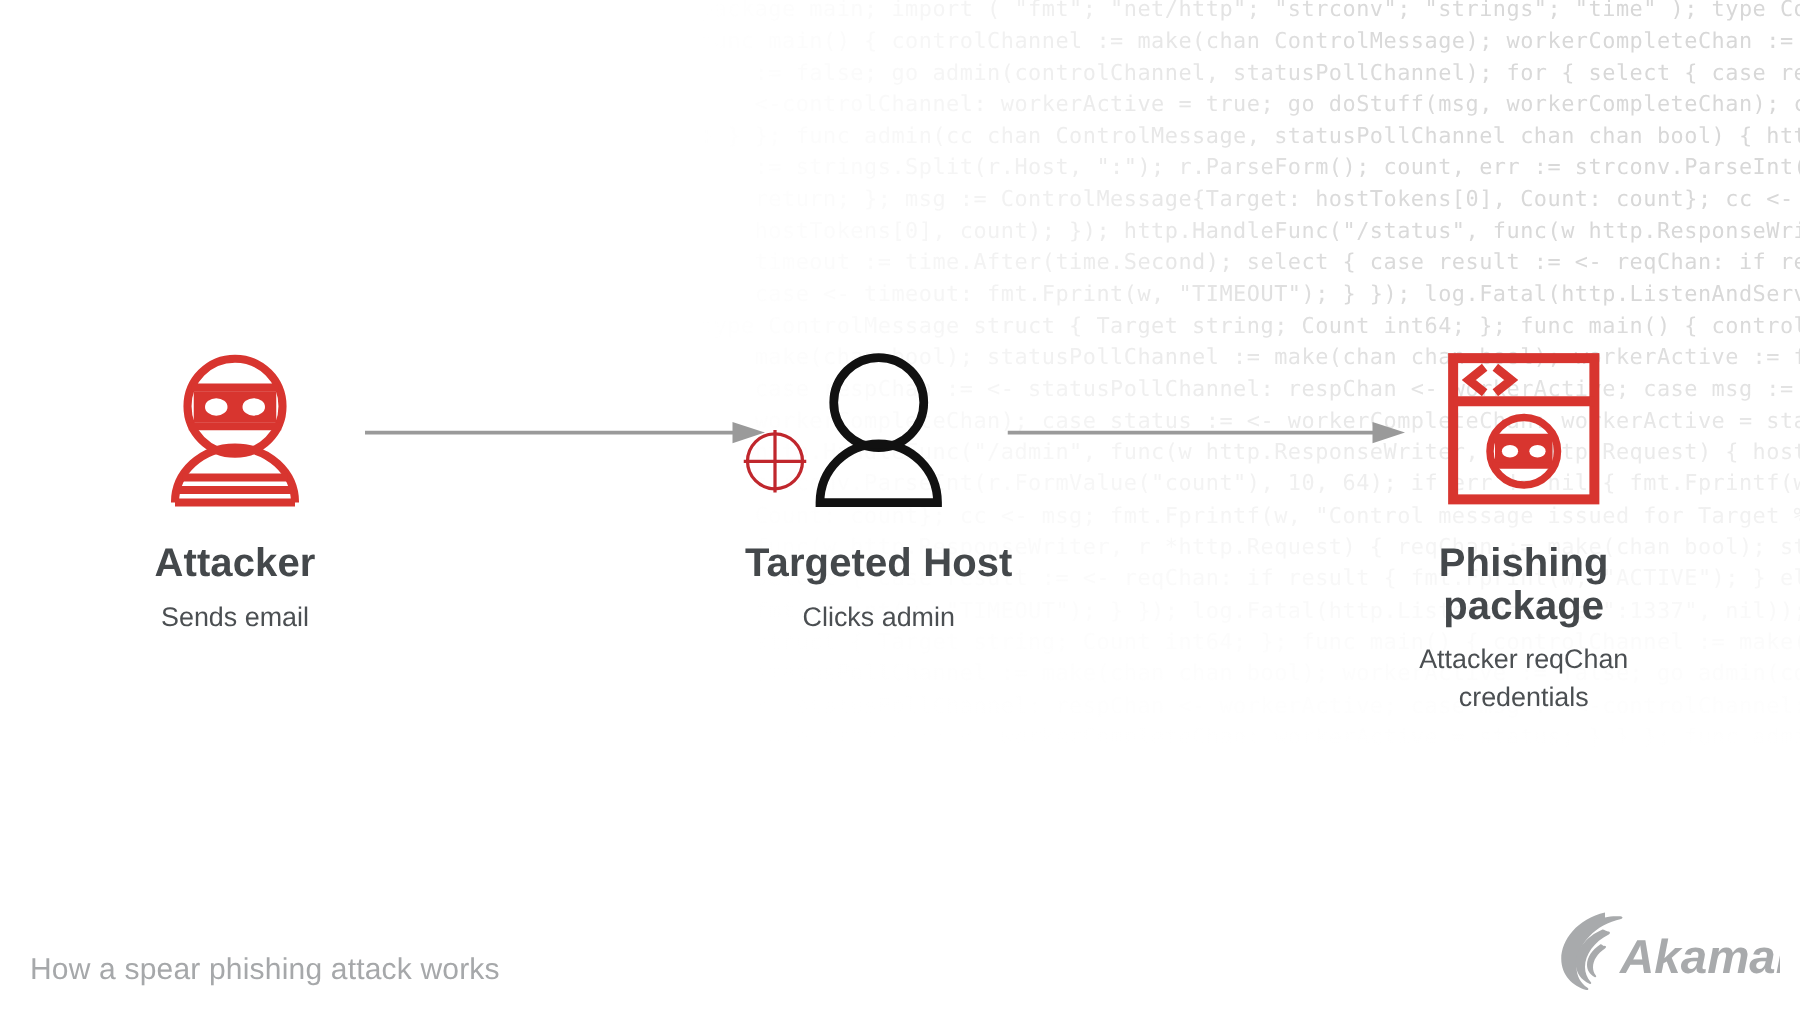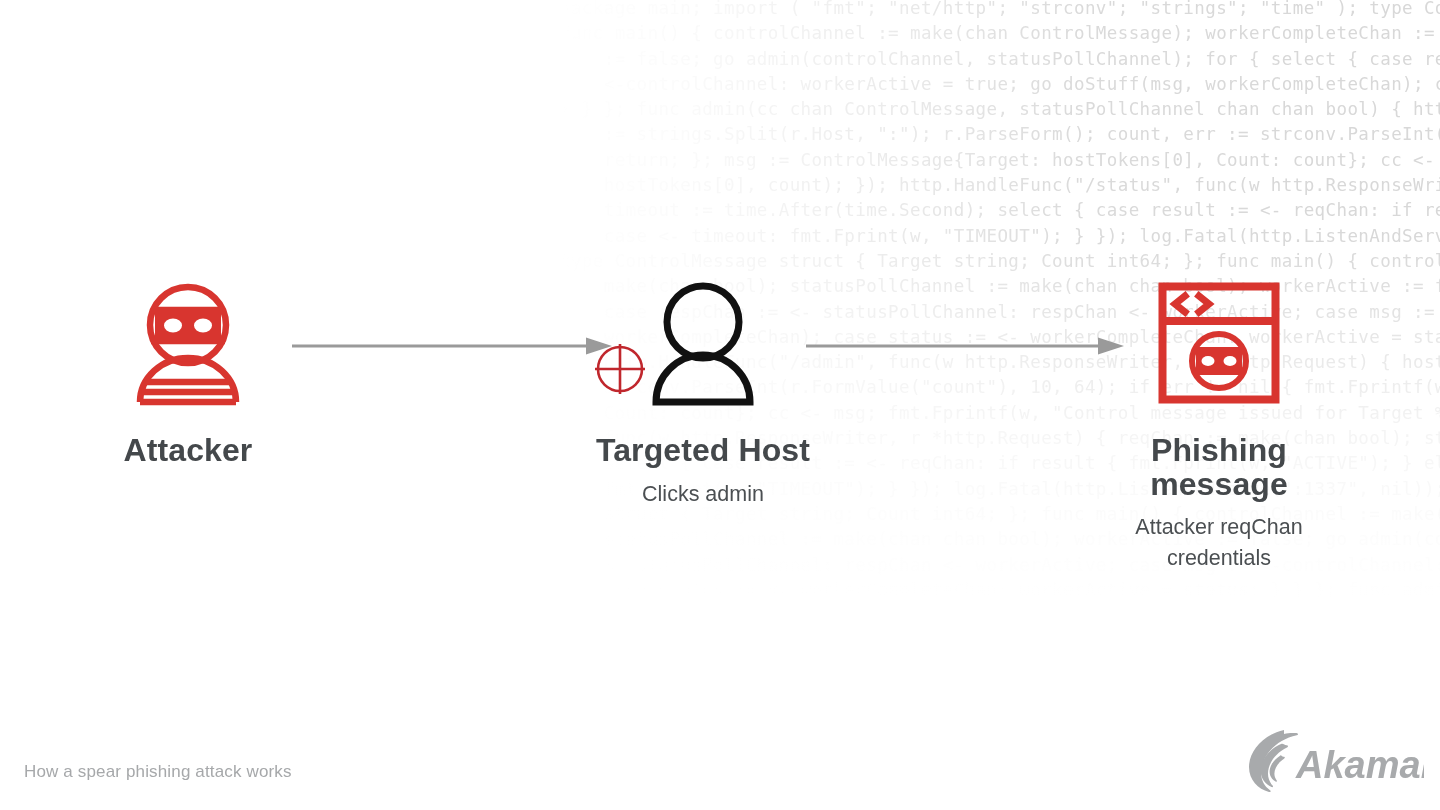--- a/index.html
+++ b/index.html
@@ -101,21 +101,21 @@
     height: 24px;
   }
   #arrow-1 { left: 292px; top: 334px; width: 320px; }
   #arrow-2 { left: 806px; top: 334px; width: 318px; }
 
   
   #caption {
     position: absolute;
     left: 24px;
     top: 762px;
-    font-size: 17px;
+    font-size: 24px;
     color: #a6a8aa;
     letter-spacing: 0.15px;
   }
   #logo {
     position: absolute;
     right: 16px;
     top: 726px;
     width: 176px;
     height: 68px;
   }
@@ -177,20 +177,21 @@
           <line x1="12.5" y1="111" x2="105.5" y2="111"></line>
           <line x1="11" y1="121" x2="107" y2="121"></line>
         </g>
 
         <rect x="26" y="32" width="66" height="25" fill="#d8352f"></rect>
         <ellipse cx="44" cy="44.5" rx="9" ry="7" fill="#ffffff"></ellipse>
         <ellipse cx="74" cy="44.5" rx="9" ry="7" fill="#ffffff"></ellipse>
       </svg>
     </div>
     <div class="node-title">Attacker</div>
+    <div class="node-sub">Sends email</div>
   </div>
 
   <div class="node" id="node-user">
     <div class="node-icon">
       <svg class="crosshair" width="54" height="54" viewBox="0 0 54 54">
         <g fill="none" stroke="#c0272d" stroke-width="2.6">
           <circle cx="27" cy="27" r="22"></circle>
           <line x1="27" y1="2" x2="27" y2="52"></line>
           <line x1="2" y1="27" x2="52" y2="27"></line>
         </g>
@@ -218,21 +219,21 @@
         <g fill="none" stroke="#d8352f" stroke-width="6">
           <circle cx="61" cy="79" r="27"></circle>
           <line x1="37" y1="68" x2="85" y2="68"></line>
           <line x1="36" y1="90" x2="86" y2="90"></line>
         </g>
         <rect x="38" y="70" width="46" height="18" fill="#d8352f"></rect>
         <ellipse cx="50" cy="79" rx="6.5" ry="5" fill="#ffffff"></ellipse>
         <ellipse cx="72" cy="79" rx="6.5" ry="5" fill="#ffffff"></ellipse>
       </svg>
     </div>
-    <div class="node-title">Phishing message</div>
+    <div class="node-title">Phishing package</div>
     <div class="node-sub">Attacker reqChan credentials</div>
   </div>
 
   <svg class="arrow" id="arrow-1" viewBox="0 0 320 24" preserveAspectRatio="none">
     <line x1="0" y1="12" x2="296" y2="12" stroke="#9a9a9a" stroke-width="3"></line>
     <polygon points="294,3.5 320,12 294,20.5" fill="#9a9a9a"></polygon>
   </svg>
 
   <svg class="arrow" id="arrow-2" viewBox="0 0 318 24" preserveAspectRatio="none">
     <line x1="0" y1="12" x2="294" y2="12" stroke="#9a9a9a" stroke-width="3"></line>

